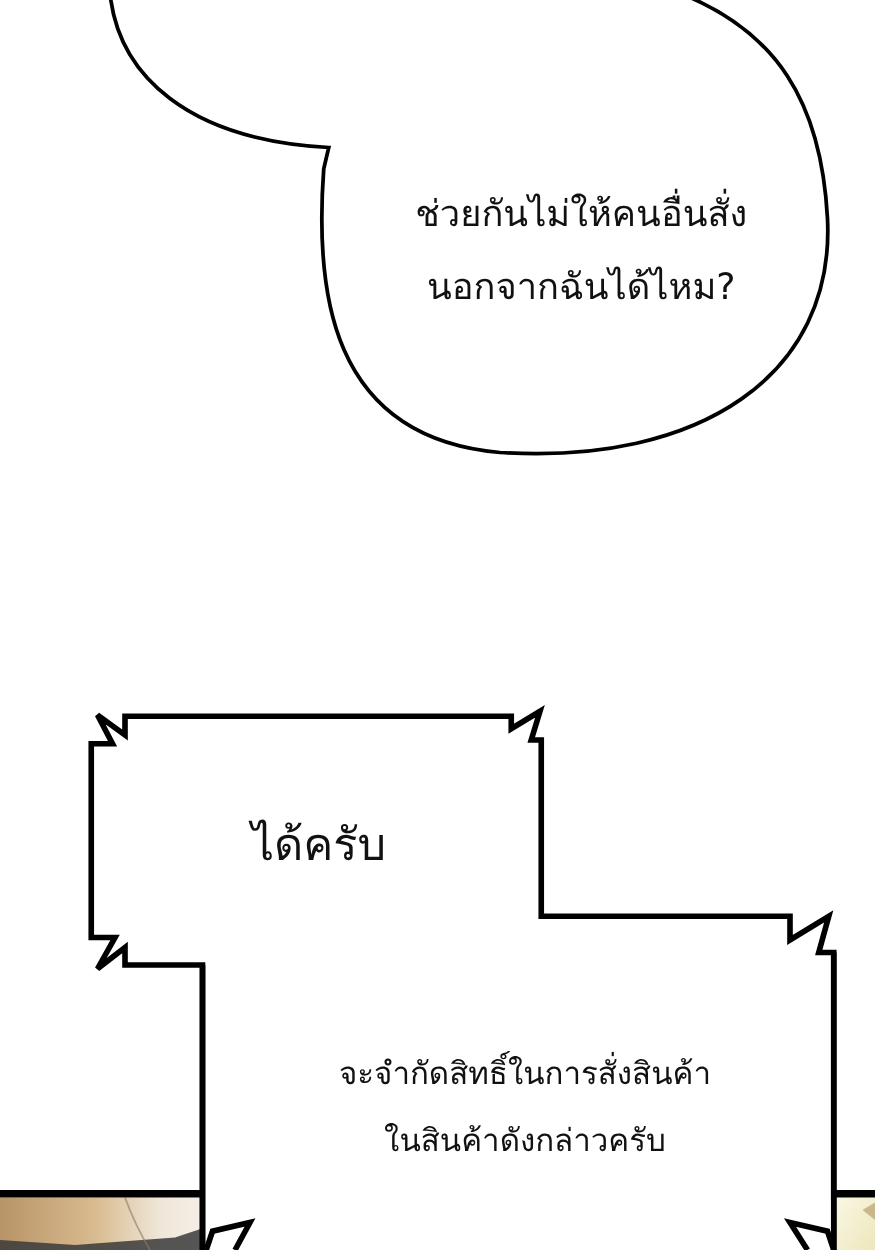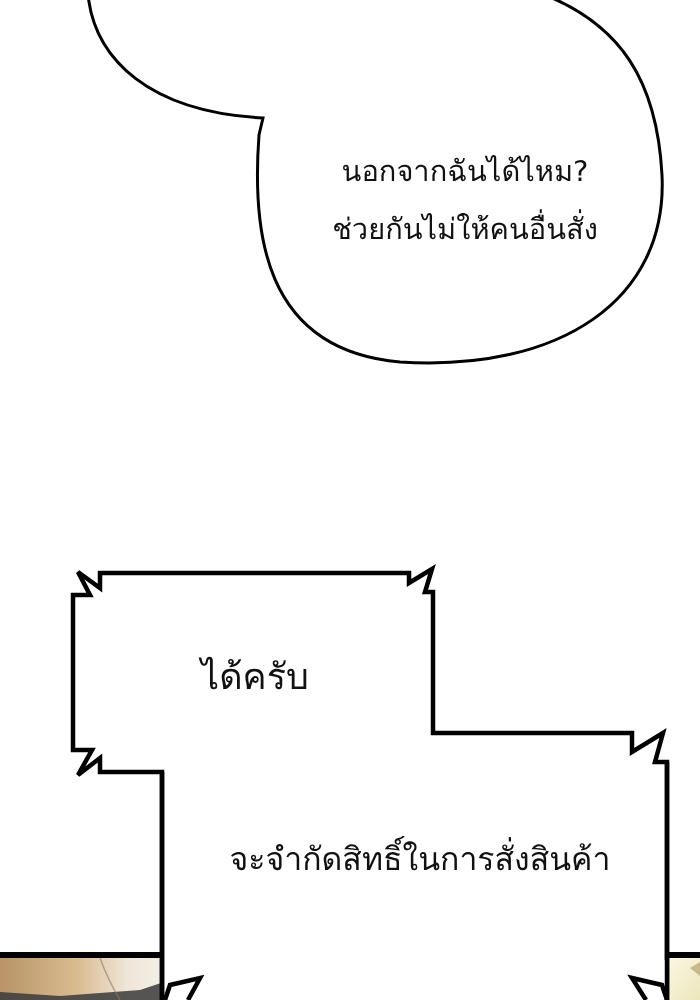--- a/index.html
+++ b/index.html
@@ -1,21 +1,21 @@
 <!DOCTYPE html>
 <html><head>
   <meta charset="utf-8">
   <style>
     html, body { margin: 0; padding: 0; background: #ffffff; }
     body { width: 700px; height: 1000px; position: relative; overflow: hidden; font-family: "DejaVu Sans", sans-serif; }
     .layer { position: absolute; left: 0; top: 0; width: 700px; height: 1000px; }
     .text-block { position: absolute; color: #111111; text-align: center; font-family: "DejaVu Sans", sans-serif; white-space: nowrap; }
     .bubble1-text { left: 290px; top: 142px; width: 350px; font-size: 29px; line-height: 58px; }
     .bubble2-text { left: 175px; top: 652px; width: 160px; font-size: 36px; line-height: 50px; }
-    .bubble3-text { left: 195px; top: 832px; width: 450px; font-size: 32px; line-height: 54px; }
+    .bubble3-text { left: 195px; top: 832px; width: 450px; font-size: 25px; line-height: 54px; }
     .line { display: block; }
   </style>
 </head>
 <body>
 
 <svg class="layer" viewBox="0 0 700 1000" xmlns="http://www.w3.org/2000/svg">
   <defs>
     <linearGradient id="leftPanelGrad" x1="0" y1="0" x2="1" y2="0">
       <stop offset="0" stop-color="#b89468"></stop>
       <stop offset="0.45" stop-color="#d9bb90"></stop>
@@ -87,23 +87,24 @@
 
   <rect x="165" y="960" width="500" height="45" fill="#ffffff"></rect>
 
   <path d="M165 1000 L170 985 L200 978 L188 1000" fill="#ffffff" stroke="#000" stroke-width="4.5" stroke-linejoin="miter"></path>
   <path d="M667 1000 L662 985 L632 978 L646 1000" fill="#ffffff" stroke="#000" stroke-width="4.5" stroke-linejoin="miter"></path>
   <line x1="162" y1="772" x2="162" y2="1000" stroke="#000" stroke-width="4.5"></line>
   <line x1="667" y1="762" x2="667" y2="1000" stroke="#000" stroke-width="4.5"></line>
 </svg>
 
 <div class="text-block bubble1-text">
+  <span class="line">ช่วยกันไม่ให้คนอื่นสั่ง</span>
   <span class="line">นอกจากฉันได้ไหม?</span>
-  <span class="line">ช่วยกันไม่ให้คนอื่นสั่ง</span>
 </div>
 
 <div class="text-block bubble2-text">
   <span class="line">ได้ครับ</span>
 </div>
 
 <div class="text-block bubble3-text">
   <span class="line">จะจำกัดสิทธิ์ในการสั่งสินค้า</span>
+  <span class="line">ในสินค้าดังกล่าวครับ</span>
 </div>
 
 </body></html>

